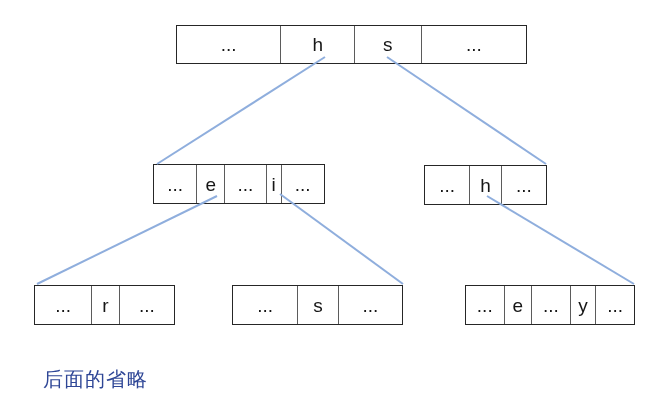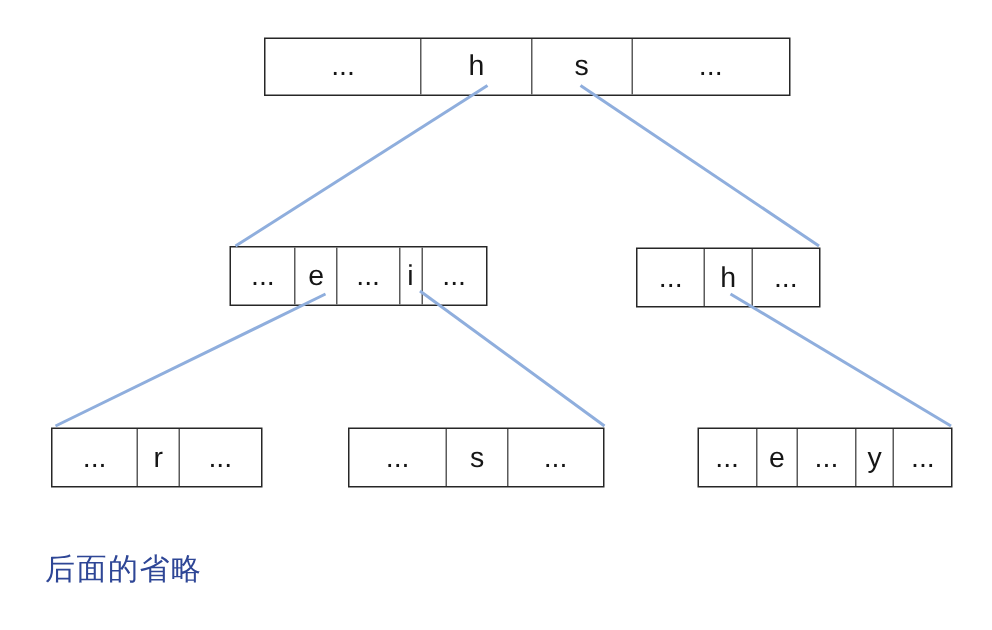--- a/index.html
+++ b/index.html
@@ -39,21 +39,21 @@
   }
   .edge-layer {
     position: absolute;
     left: 0;
     top: 0;
     z-index: 5;
     pointer-events: none;
   }
   .caption {
     position: absolute;
-    left: 30px;
+    left: 43px;
     top: 366px;
     font-size: 20px;
     color: #2e4696;
     letter-spacing: 1px;
     white-space: nowrap;
   }
 </style>
 </head>
 <body>
 

